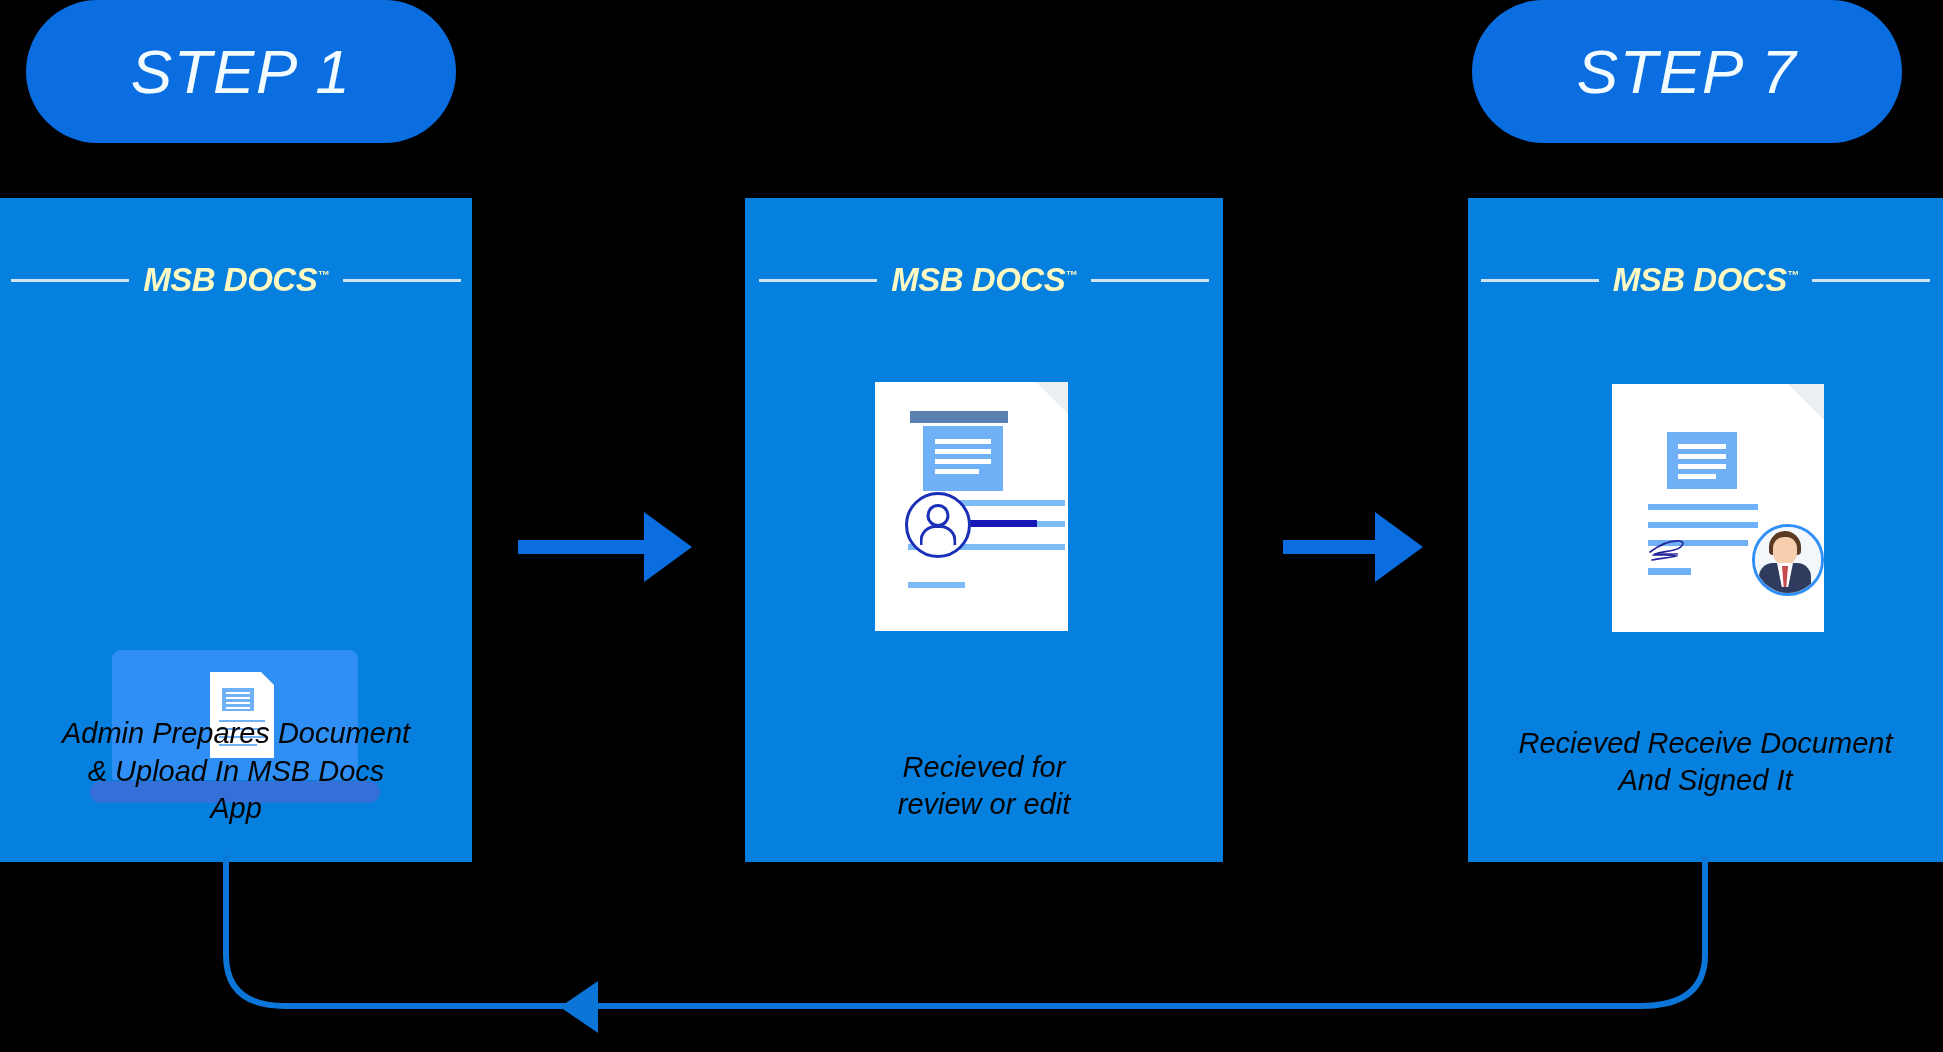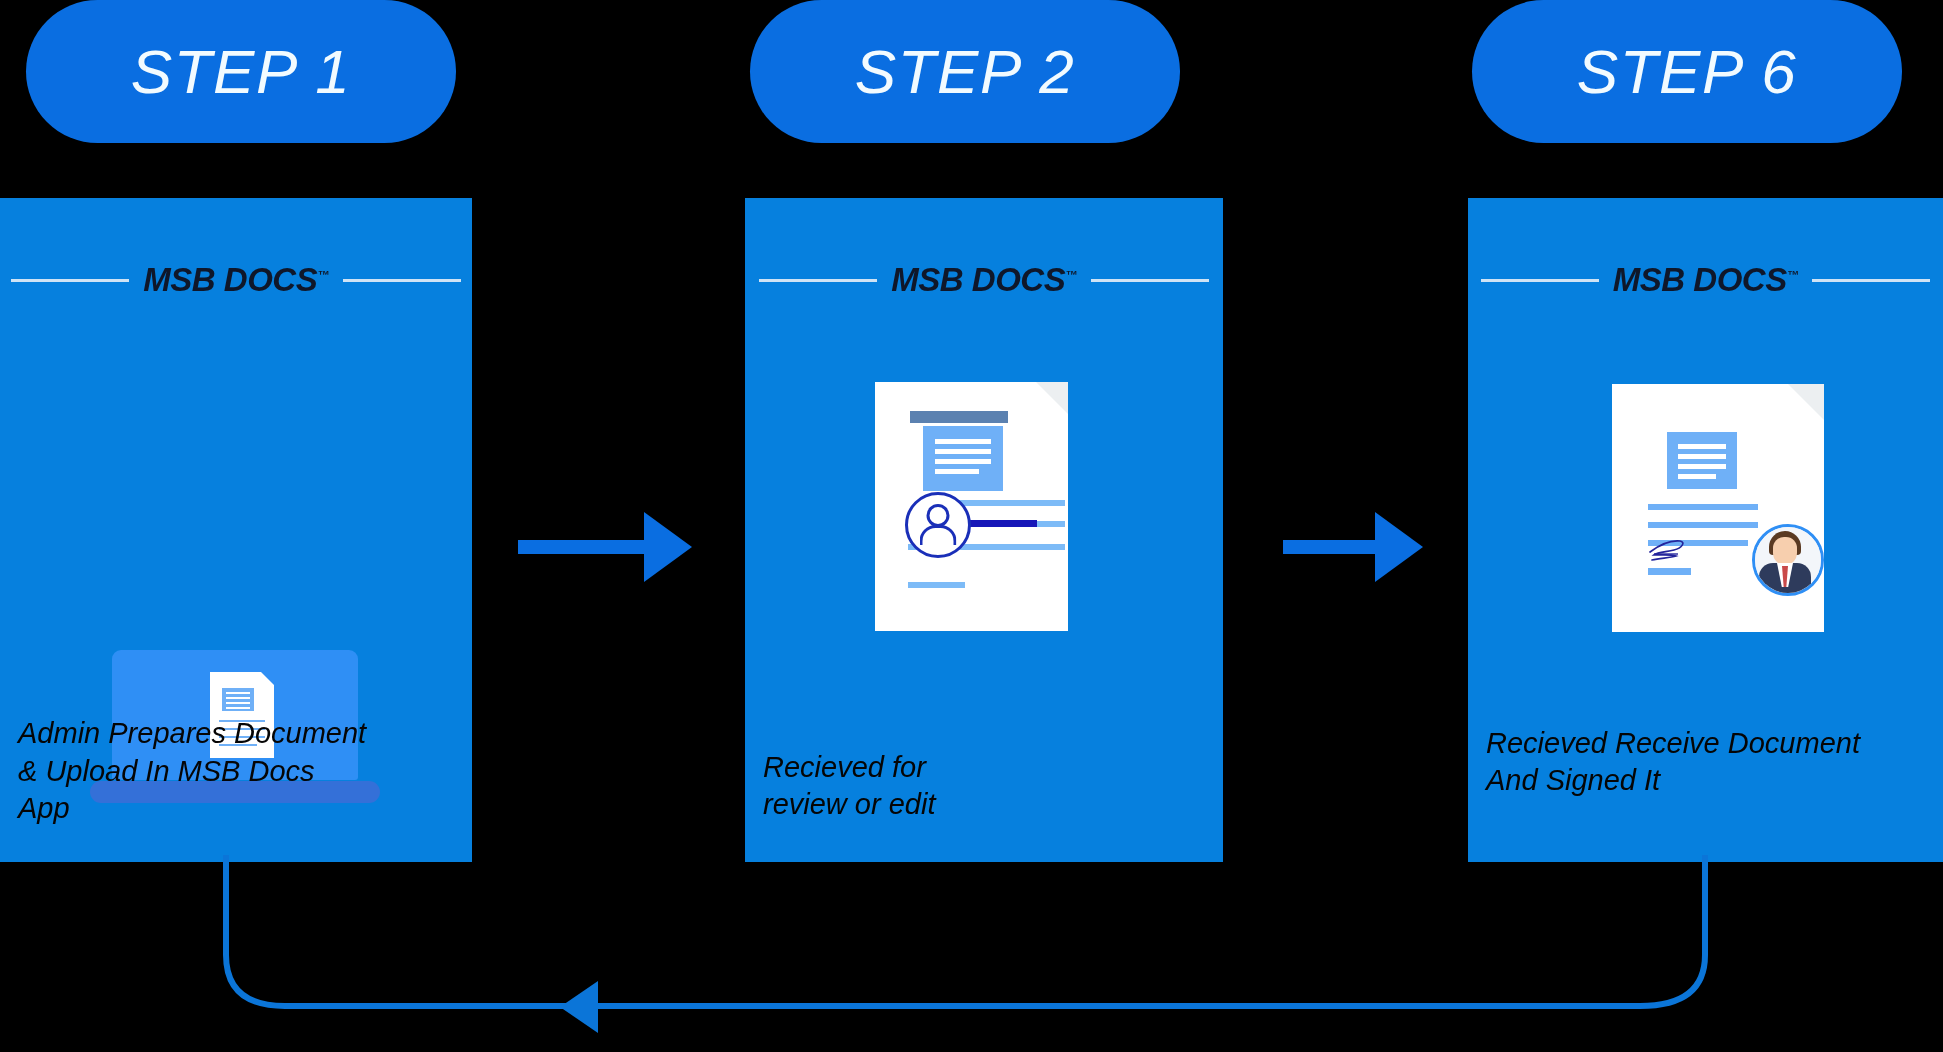--- a/index.html
+++ b/index.html
@@ -40,36 +40,37 @@
   
   .logo-row{
     display:flex;align-items:center;justify-content:center;
     gap:14px;width:100%;margin-top:63px;
   }
   .logo-rule{height:3px;background:#cfe3f5;flex:0 0 auto;}
   #panel-1 .logo-rule{width:118px;}
   #panel-2 .logo-rule{width:118px;}
   #panel-3 .logo-rule{width:118px;}
   .logo-text{
-    color:#0f172a;
+    color:#fef9c3;
     font-size:33px;
     font-weight:700;
     letter-spacing:-0.5px;
     position:relative;
     white-space:nowrap;
   }
   .logo-tm{
     font-size:12px;
     vertical-align:super;
     font-weight:700;
   }
 
   
   .caption{
     position:absolute;left:0;right:0;
+    text-align:center;
     color:#050505;
     font-size:29px;
     line-height:1.30;
     padding:0 18px;
     box-sizing:border-box;
     white-space:pre-line;
   }
   #cap-1{bottom:34px;}
   #cap-2{bottom:38px;}
   #cap-3{bottom:62px;}
@@ -180,25 +181,22 @@
   }
 </style>
 </head>
 <body>
 
 <div class="stage">
 
   <div class="pill" id="pill-1">
     <span>STEP 1</span>
   </div>
-  <div class="pill" id="pill-2">
-    <span>STEP 2</span>
-  </div>
   <div class="pill" id="pill-3">
-    <span>STEP 6</span>
+    <span>STEP 7</span>
   </div>
 
   <div class="panel" id="panel-1">
 
     <div class="logo-row">
       <span class="logo-rule"></span>
       <span class="logo-text"><span>MSB DOCS</span><span class="logo-tm">™</span></span>
       <span class="logo-rule"></span>
     </div>
 

